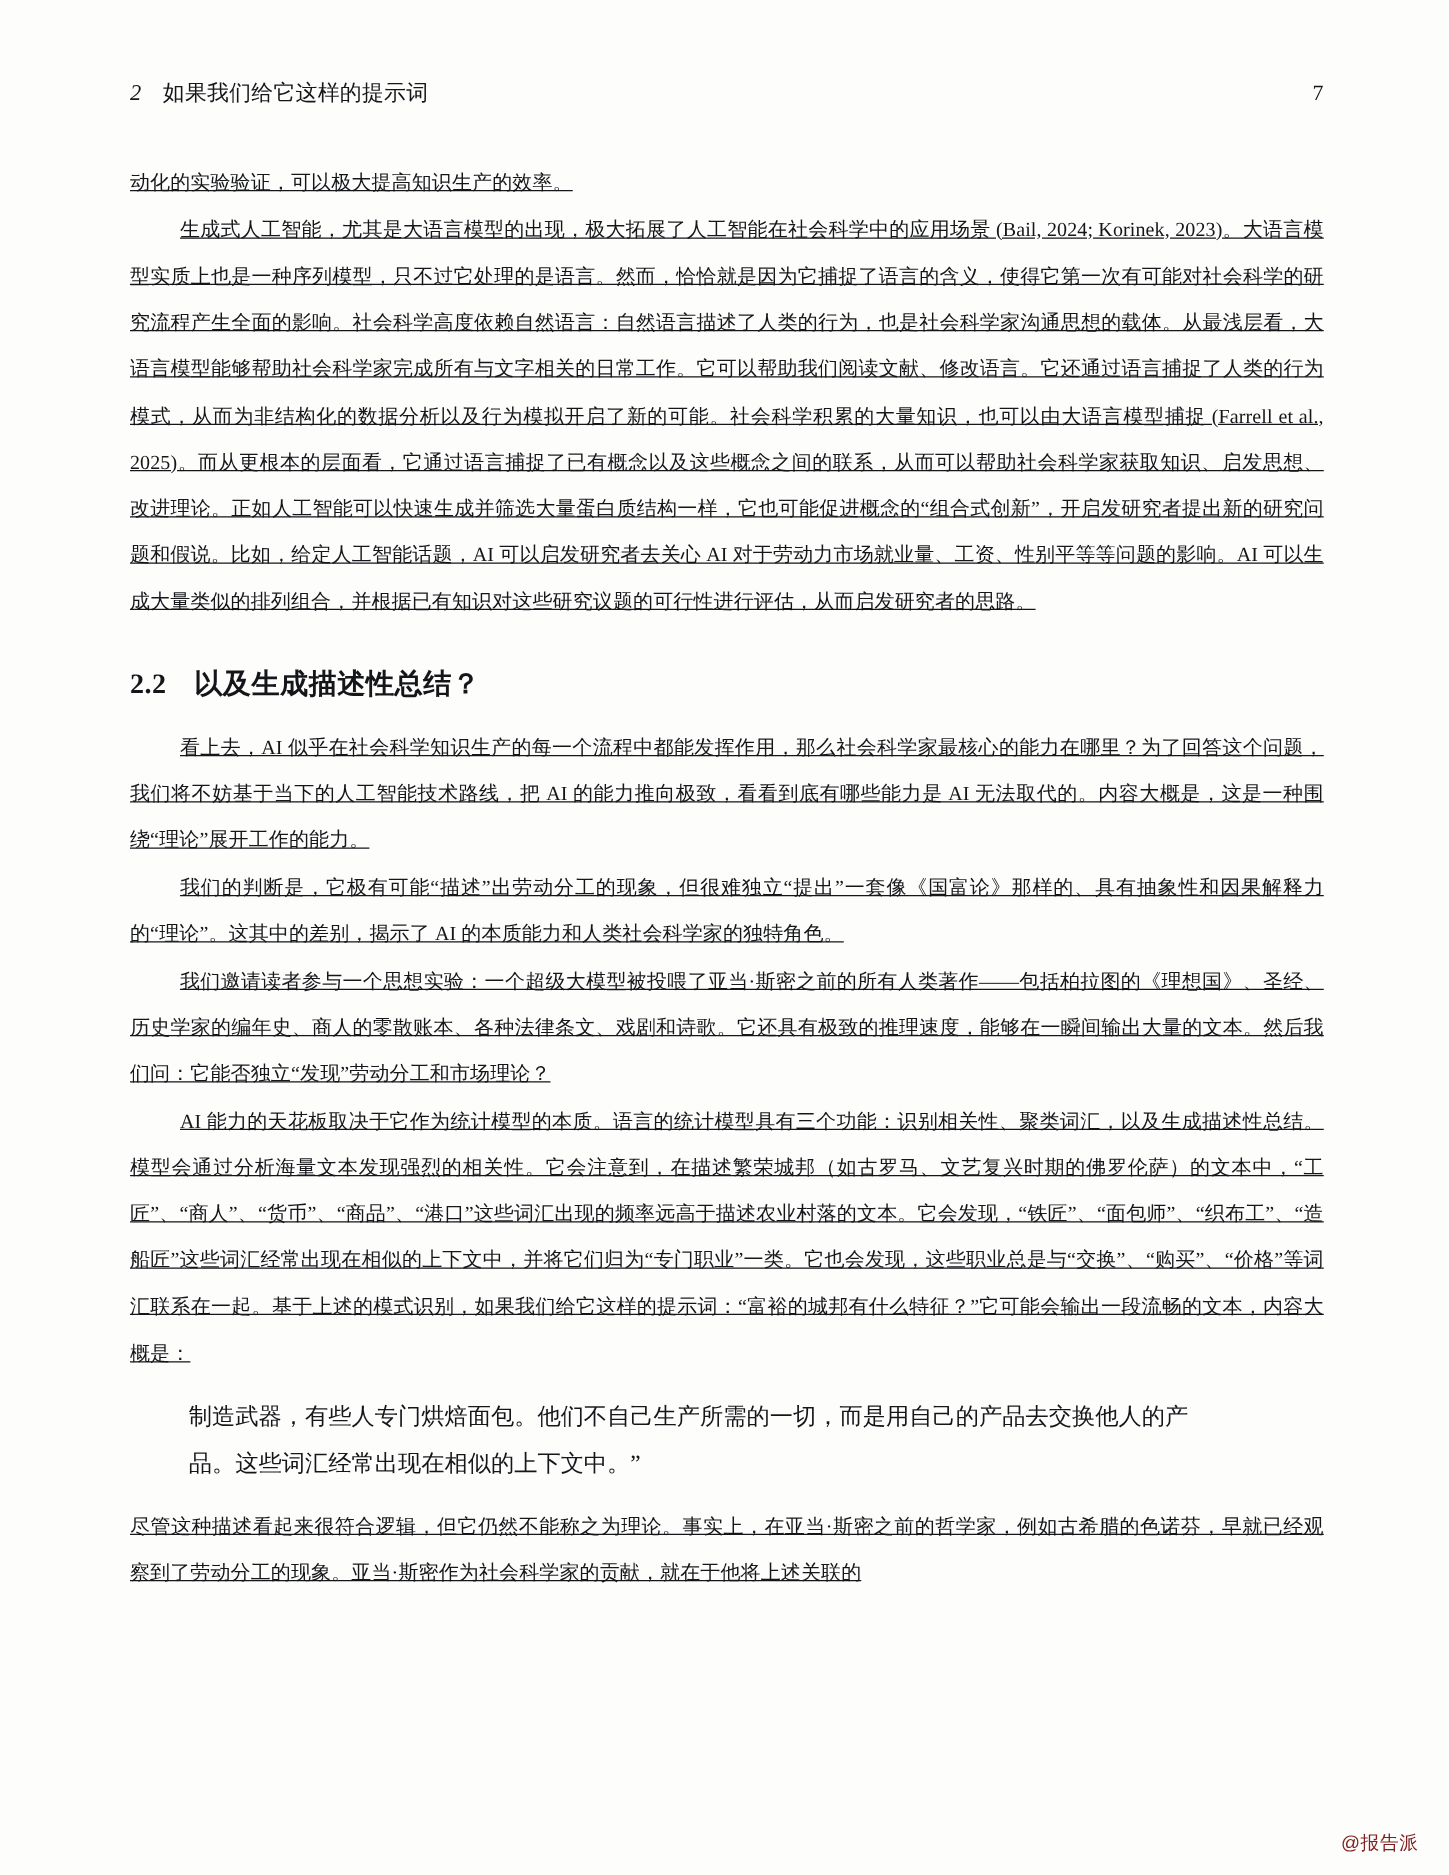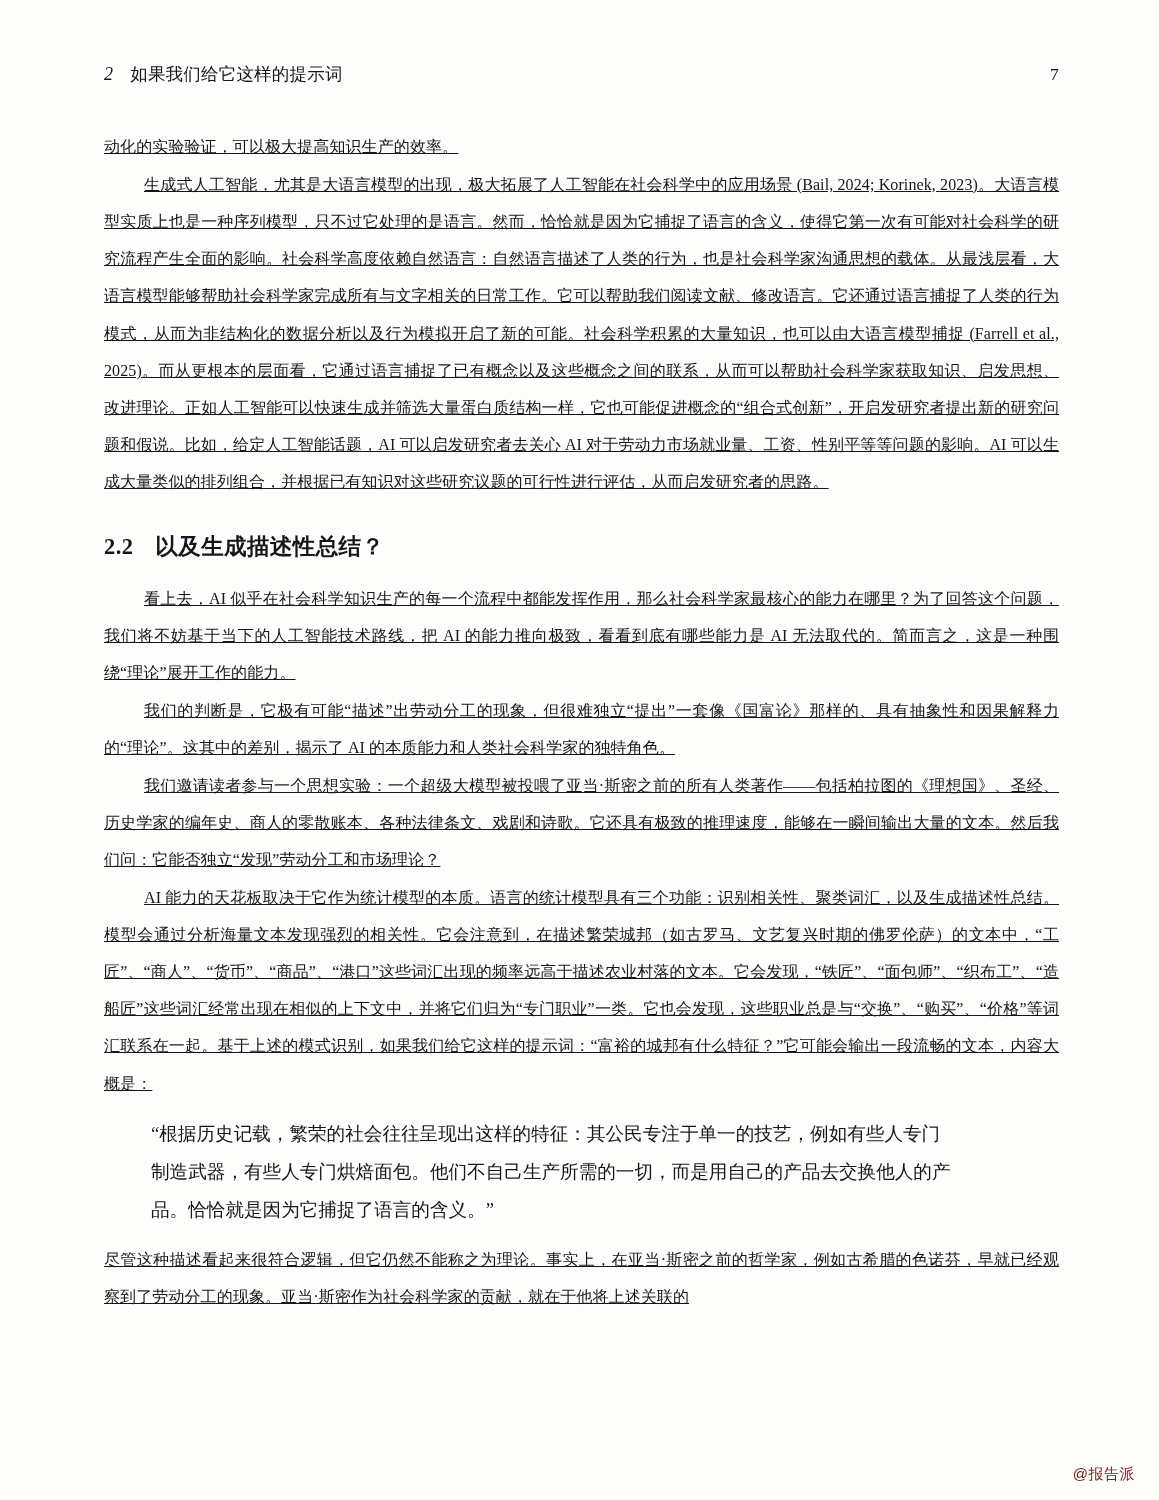--- a/index.html
+++ b/index.html
@@ -103,28 +103,27 @@
       <div class="runhead-page">7</div>
     </div>
 
     <p class="body">动化的实验验证，可以极大提高知识生产的效率。</p>
     <p class="body indent">生成式人工智能，尤其是大语言模型的出现，极大拓展了人工智能在社会科学中的应用场景 (Bail, 2024; Korinek, 2023)。大语言模型实质上也是一种序列模型，只不过它处理的是语言。然而，恰恰就是因为它捕捉了语言的含义，使得它第一次有可能对社会科学的研究流程产生全面的影响。社会科学高度依赖自然语言：自然语言描述了人类的行为，也是社会科学家沟通思想的载体。从最浅层看，大语言模型能够帮助社会科学家完成所有与文字相关的日常工作。它可以帮助我们阅读文献、修改语言。它还通过语言捕捉了人类的行为模式，从而为非结构化的数据分析以及行为模拟开启了新的可能。社会科学积累的大量知识，也可以由大语言模型捕捉 (Farrell et al., 2025)。而从更根本的层面看，它通过语言捕捉了已有概念以及这些概念之间的联系，从而可以帮助社会科学家获取知识、启发思想、改进理论。正如人工智能可以快速生成并筛选大量蛋白质结构一样，它也可能促进概念的“组合式创新”，开启发研究者提出新的研究问题和假说。比如，给定人工智能话题，AI 可以启发研究者去关心 AI 对于劳动力市场就业量、工资、性别平等等问题的影响。AI 可以生成大量类似的排列组合，并根据已有知识对这些研究议题的可行性进行评估，从而启发研究者的思路。</p>
 
     <h2 class="section">
       <span class="num">2.2</span><span>以及生成描述性总结？</span>
     </h2>
 
-    <p class="body indent">看上去，AI 似乎在社会科学知识生产的每一个流程中都能发挥作用，那么社会科学家最核心的能力在哪里？为了回答这个问题，我们将不妨基于当下的人工智能技术路线，把 AI 的能力推向极致，看看到底有哪些能力是 AI 无法取代的。简而言之，这是一种围绕“理论”展开工作的能力。</p>
+    <p class="body indent">看上去，AI 似乎在社会科学知识生产的每一个流程中都能发挥作用，那么社会科学家最核心的能力在哪里？为了回答这个问题，我们将不妨基于当下的人工智能技术路线，把 AI 的能力推向极致，看看到底有哪些能力是 AI 无法取代的。内容大概是，这是一种围绕“理论”展开工作的能力。</p>
     <p class="body indent">我们的判断是，它极有可能“描述”出劳动分工的现象，但很难独立“提出”一套像《国富论》那样的、具有抽象性和因果解释力的“理论”。这其中的差别，揭示了 AI 的本质能力和人类社会科学家的独特角色。</p>
     <p class="body indent">我们邀请读者参与一个思想实验：一个超级大模型被投喂了亚当·斯密之前的所有人类著作——包括柏拉图的《理想国》、圣经、历史学家的编年史、商人的零散账本、各种法律条文、戏剧和诗歌。它还具有极致的推理速度，能够在一瞬间输出大量的文本。然后我们问：它能否独立“发现”劳动分工和市场理论？</p>
     <p class="body indent">AI 能力的天花板取决于它作为统计模型的本质。语言的统计模型具有三个功能：识别相关性、聚类词汇，以及生成描述性总结。模型会通过分析海量文本发现强烈的相关性。它会注意到，在描述繁荣城邦（如古罗马、文艺复兴时期的佛罗伦萨）的文本中，“工匠”、“商人”、“货币”、“商品”、“港口”这些词汇出现的频率远高于描述农业村落的文本。它会发现，“铁匠”、“面包师”、“织布工”、“造船匠”这些词汇经常出现在相似的上下文中，并将它们归为“专门职业”一类。它也会发现，这些职业总是与“交换”、“购买”、“价格”等词汇联系在一起。基于上述的模式识别，如果我们给它这样的提示词：“富裕的城邦有什么特征？”它可能会输出一段流畅的文本，内容大概是：</p>
 
     <div class="quote">
-      <span class="ln">“根据历史记载，繁荣的社会往往呈现出这样的特征：其公民专注于单一的技艺，例如有些人专门</span>
       <span class="ln">制造武器，有些人专门烘焙面包。他们不自己生产所需的一切，而是用自己的产品去交换他人的产</span>
-      <span class="ln">品。恰恰就是因为它捕捉了语言的含义。”</span>
+      <span class="ln">品。这些词汇经常出现在相似的上下文中。”</span>
     </div>
 
     <p class="body">尽管这种描述看起来很符合逻辑，但它仍然不能称之为理论。事实上，在亚当·斯密之前的哲学家，例如古希腊的色诺芬，早就已经观察到了劳动分工的现象。亚当·斯密作为社会科学家的贡献，就在于他将上述关联的</p>
   </div>
 
   <div class="watermark">@报告派</div>
 </div>
 
 </body></html>

